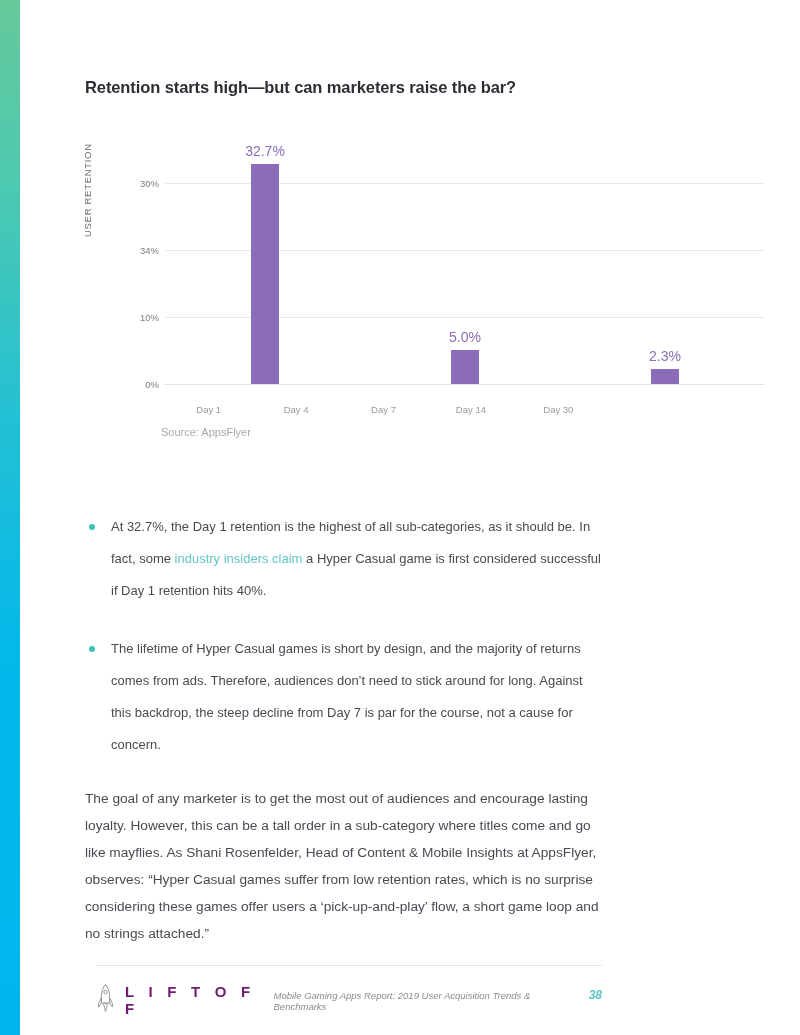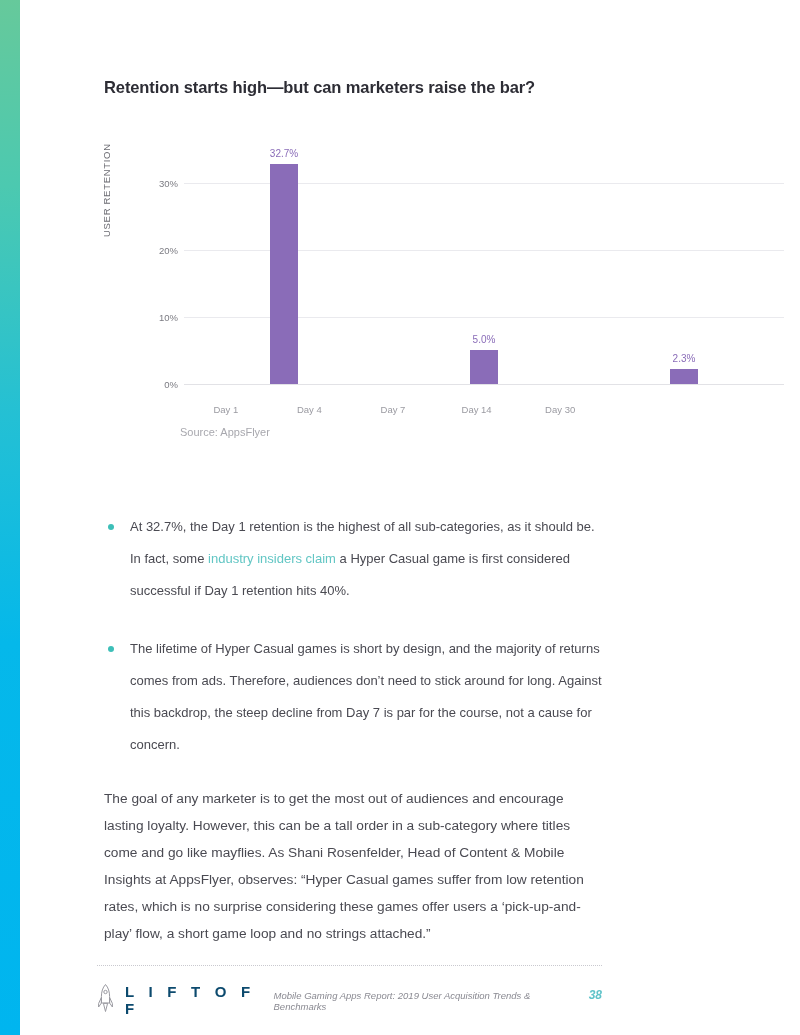--- a/index.html
+++ b/index.html
@@ -22,21 +22,21 @@
     left: 0; top: 0;
     width: 20px; height: 1035px;
     background: linear-gradient(to bottom, #66c99b 0%, #4cc9b0 18%, #24c0d4 40%, #05b8ea 62%, #00b5ef 100%);
   }
 
   
   .page {
     position: absolute;
     left: 20px; top: 0;
     width: 634px; height: 1035px;
-    padding: 0 52px 0 84px;
+    padding: 0 52px 0 65px;
   }
 
   .headline {
     font-size: 16.5px;
     font-weight: bold;
     color: #2d2d35;
     letter-spacing: -0.1px;
     margin-top: 78px;
   }
 
@@ -109,21 +109,21 @@
 
   .bar {
     width: 28px;
     background: #8a6cb8;
   }
 
   .bar-value {
     position: absolute;
     left: 50%;
     transform: translateX(-50%);
-    font-size: 10px;
+    font-size: 14px;
     color: #8a6cb8;
     white-space: nowrap;
   }
 
   .xlabels {
     position: absolute;
     left: 80px; right: 0;
     top: 285px;
     display: flex;
   }
@@ -197,21 +197,21 @@
 
   .brand {
     display: flex;
     align-items: center;
     gap: 11px;
   }
 
   .brand-name {
     font-size: 15px;
     letter-spacing: 5.2px;
-    color: #0c4a6e;
+    color: #701a75;
     font-weight: bold;
   }
 
   .footer-right {
     display: flex;
     align-items: baseline;
     gap: 13px;
     font-style: italic;
   }
 
@@ -240,21 +240,21 @@
 
     <div class="y-axis-title">USER RETENTION</div>
 
     <div class="plot">
       <div id="gridlines">
           <div class="gridline base" style="top: 235px;"></div>
           <div class="ytick" style="top: 235px;">0%</div>
           <div class="gridline" style="top: 167.857px;"></div>
           <div class="ytick" style="top: 167.857px;">10%</div>
           <div class="gridline" style="top: 100.714px;"></div>
-          <div class="ytick" style="top: 100.714px;">20%</div>
+          <div class="ytick" style="top: 100.714px;">34%</div>
           <div class="gridline" style="top: 33.5714px;"></div>
           <div class="ytick" style="top: 33.5714px;">30%</div>
         </div>
       <div class="bars" id="bars">
           <div class="bar-slot">
             <div class="bar-value" style="bottom: 224.557px;">32.7%</div>
             <div class="bar" style="height: 219.557px; background: rgb(138, 108, 184);"></div>
           </div>
           <div class="bar-slot">
             <div class="bar-value" style="bottom: 38.5714px;">5.0%</div>

